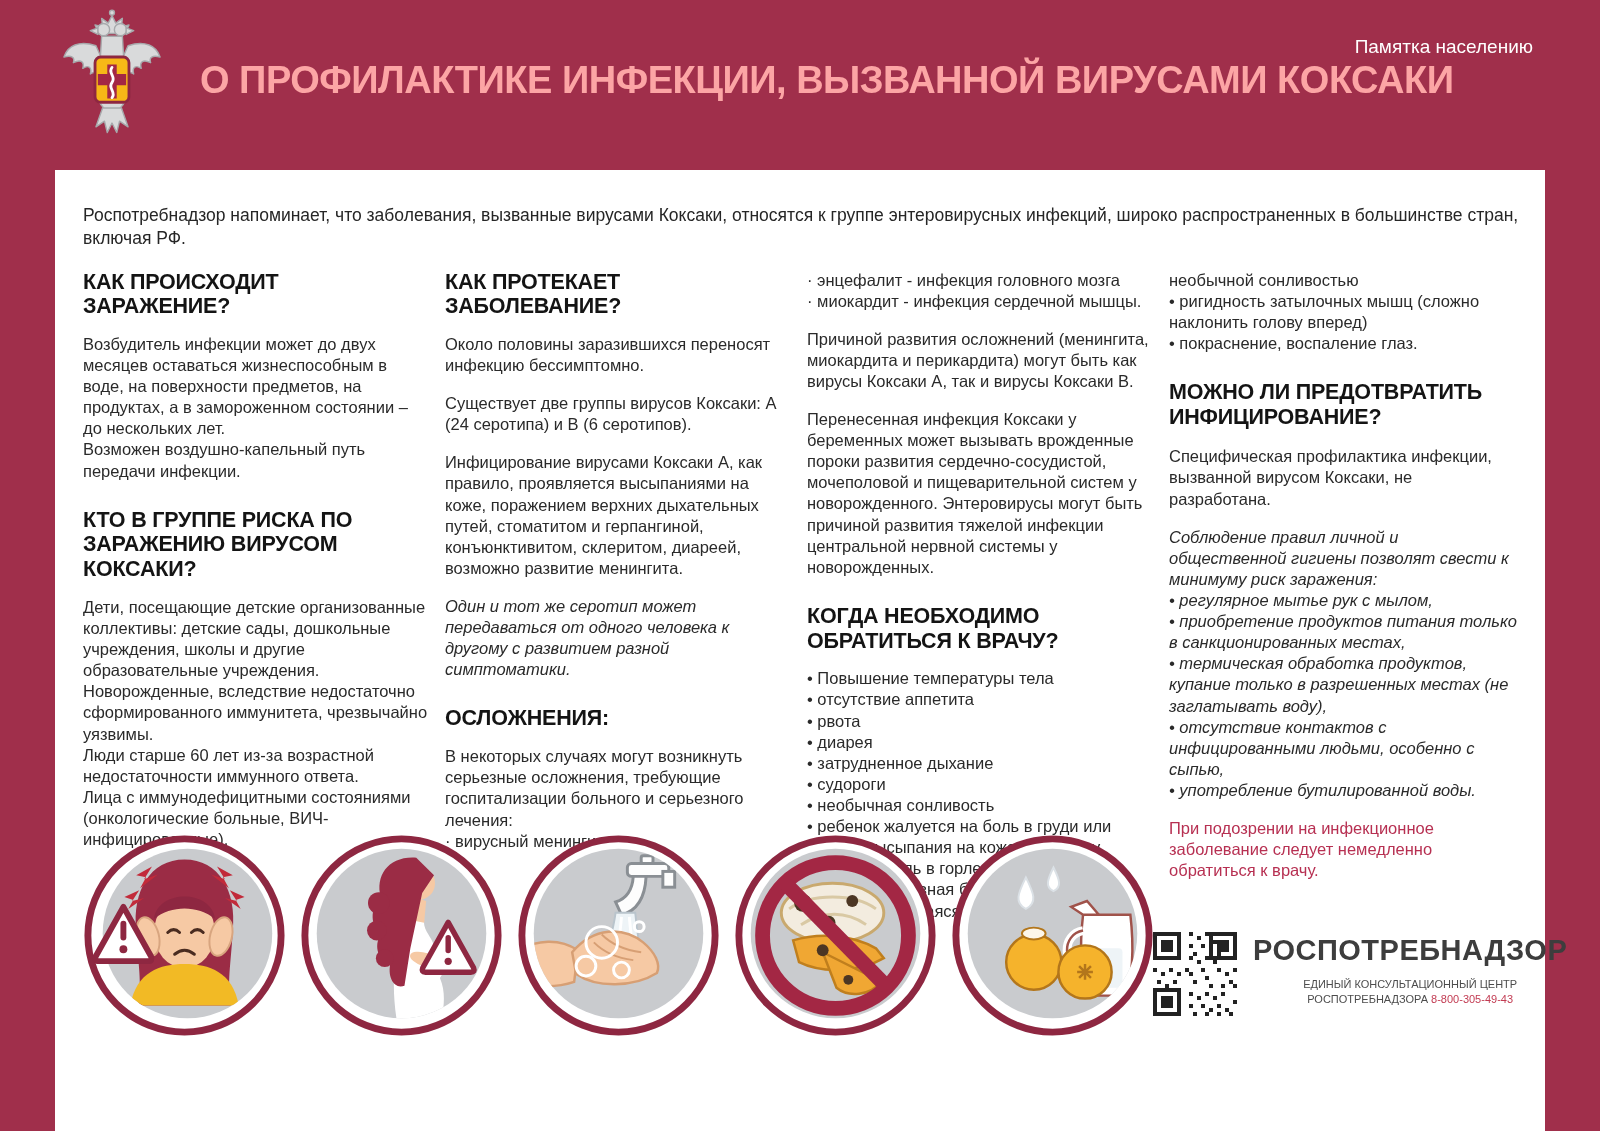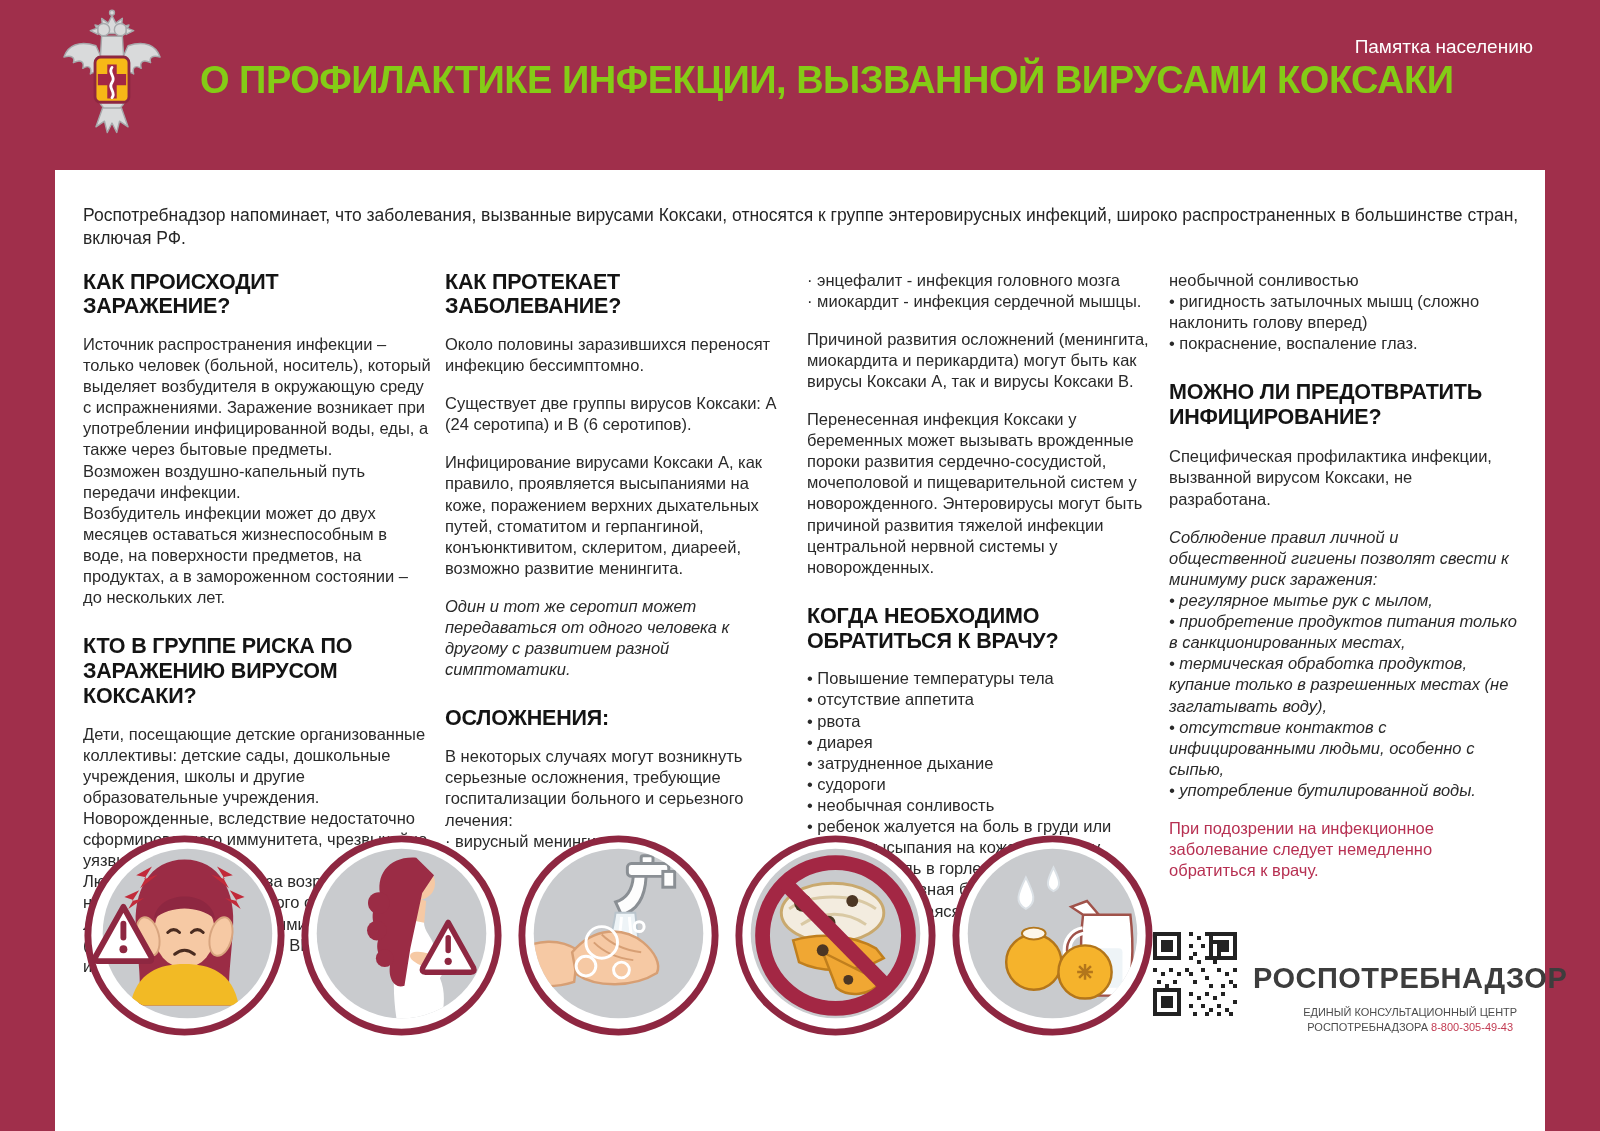--- a/index.html
+++ b/index.html
@@ -4,21 +4,21 @@
 <style>
   html,body{margin:0;padding:0;}
   body{
     width:1600px;height:1131px;position:relative;overflow:hidden;
     background:#a02f4b;
     font-family:"Liberation Sans", sans-serif;
   }
   .badge{position:absolute;top:36px;right:67px;color:#fff;font-size:19px;}
   .page-title{
     position:absolute;left:200px;top:60px;right:80px;
-    color:#84cc16;font-size:38px;font-weight:bold;letter-spacing:-0.5px;line-height:1.1;
+    color:#fca5a5;font-size:38px;font-weight:bold;letter-spacing:-0.5px;line-height:1.1;
   }
   .logo{position:absolute;left:60px;top:8px;}
   .panel{
     position:absolute;left:55px;top:170px;width:1490px;height:1076px;
     background:#fff;
   }
   .intro{
     margin:34px 24px 0 28px;font-size:17.5px;color:#262626;line-height:1.3;
   }
   .cols{
@@ -38,21 +38,21 @@
   .warning{margin-top:17px;color:#b73052;}
   .icons-row{
     position:absolute;left:26px;top:662px;display:flex;gap:10px;
   }
   .circ{width:207px;height:207px;display:block;}
   .footer{
     position:absolute;left:1098px;top:762px;width:386px;
     display:flex;gap:16px;align-items:flex-start;
   }
   .qr{flex:0 0 auto;}
-  .footer-text{padding-top:2px;margin-top:28px;}
+  .footer-text{padding-top:2px;}
   .brand{font-size:29px;font-weight:bold;color:#3d3d3d;letter-spacing:0.5px;}
   .consult{margin-top:10px;font-size:11px;color:#4c4c4c;line-height:1.35;text-align:center;}
   .phone{color:#c23b52;}
 </style>
 </head>
 <body>
 
 <div class="badge">Памятка населению</div>
 <div class="page-title">О ПРОФИЛАКТИКЕ ИНФЕКЦИИ, ВЫЗВАННОЙ ВИРУСАМИ КОКСАКИ</div>
 
@@ -78,23 +78,22 @@
 
 <div class="panel">
 
   <p class="intro">Роспотребнадзор напоминает, что заболевания, вызванные вирусами Коксаки, относятся к группе энтеровирусных инфекций, широко распространенных в большинстве стран, включая РФ.</p>
 
   <div class="cols">
 
     <div class="col">
       <h2 class="sec">КАК ПРОИСХОДИТ ЗАРАЖЕНИЕ?</h2>
       <div class="lines">
-          <div>Источник распространения инфекции – только человек (больной, носитель), который выделяет возбудителя в окружающую среду с испражнениями. Заражение возникает при употреблении инфицированной воды, еды, а также через бытовые предметы.</div>
+          <div>Возбудитель инфекции может до двух месяцев оставаться жизнеспособным в воде, на поверхности предметов, на продуктах, а в замороженном состоянии – до нескольких лет.</div>
           <div>Возможен воздушно-капельный путь передачи инфекции.</div>
-          <div>Возбудитель инфекции может до двух месяцев оставаться жизнеспособным в воде, на поверхности предметов, на продуктах, а в замороженном состоянии – до нескольких лет.</div>
         </div>
       <h2 class="sec">КТО В ГРУППЕ РИСКА ПО ЗАРАЖЕНИЮ ВИРУСОМ КОКСАКИ?</h2>
       <div class="lines">
           <div>Дети, посещающие детские организованные коллективы: детские сады, дошкольные учреждения, школы и другие образовательные учреждения.</div>
           <div>Новорожденные, вследствие недостаточно сформированного иммунитета, чрезвычайно уязвимы.</div>
           <div>Люди старше 60 лет из-за возрастной недостаточности иммунного ответа.</div>
           <div>Лица с иммунодефицитными состояниями (онкологические больные, ВИЧ-инфицированные).</div>
         </div>
     </div>
 

